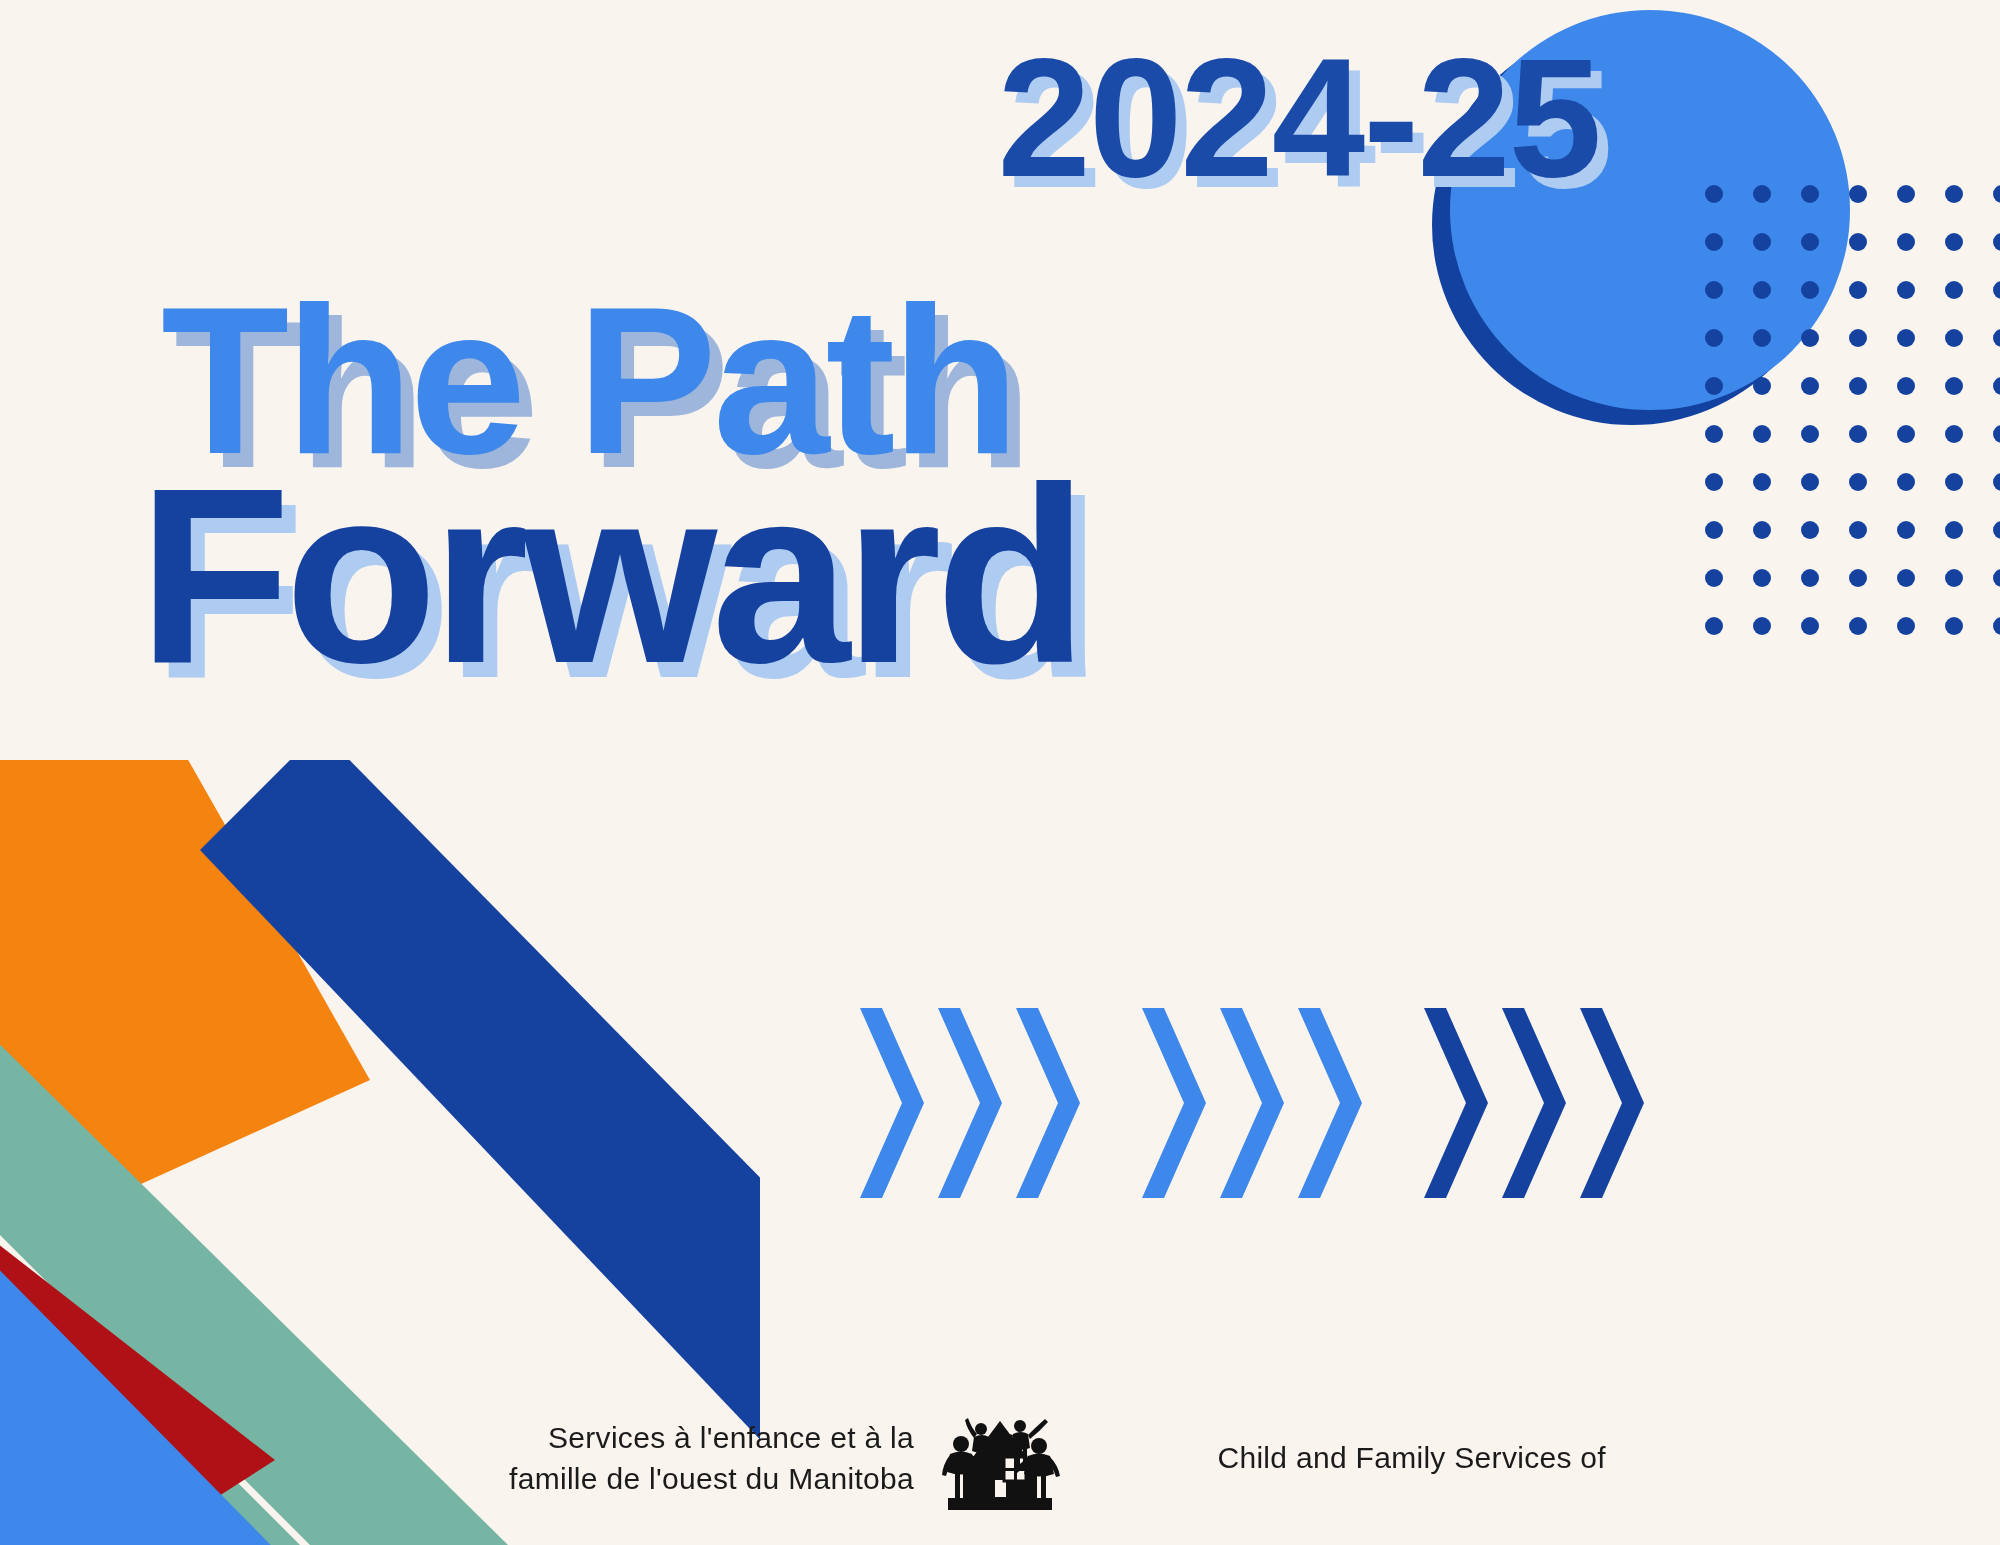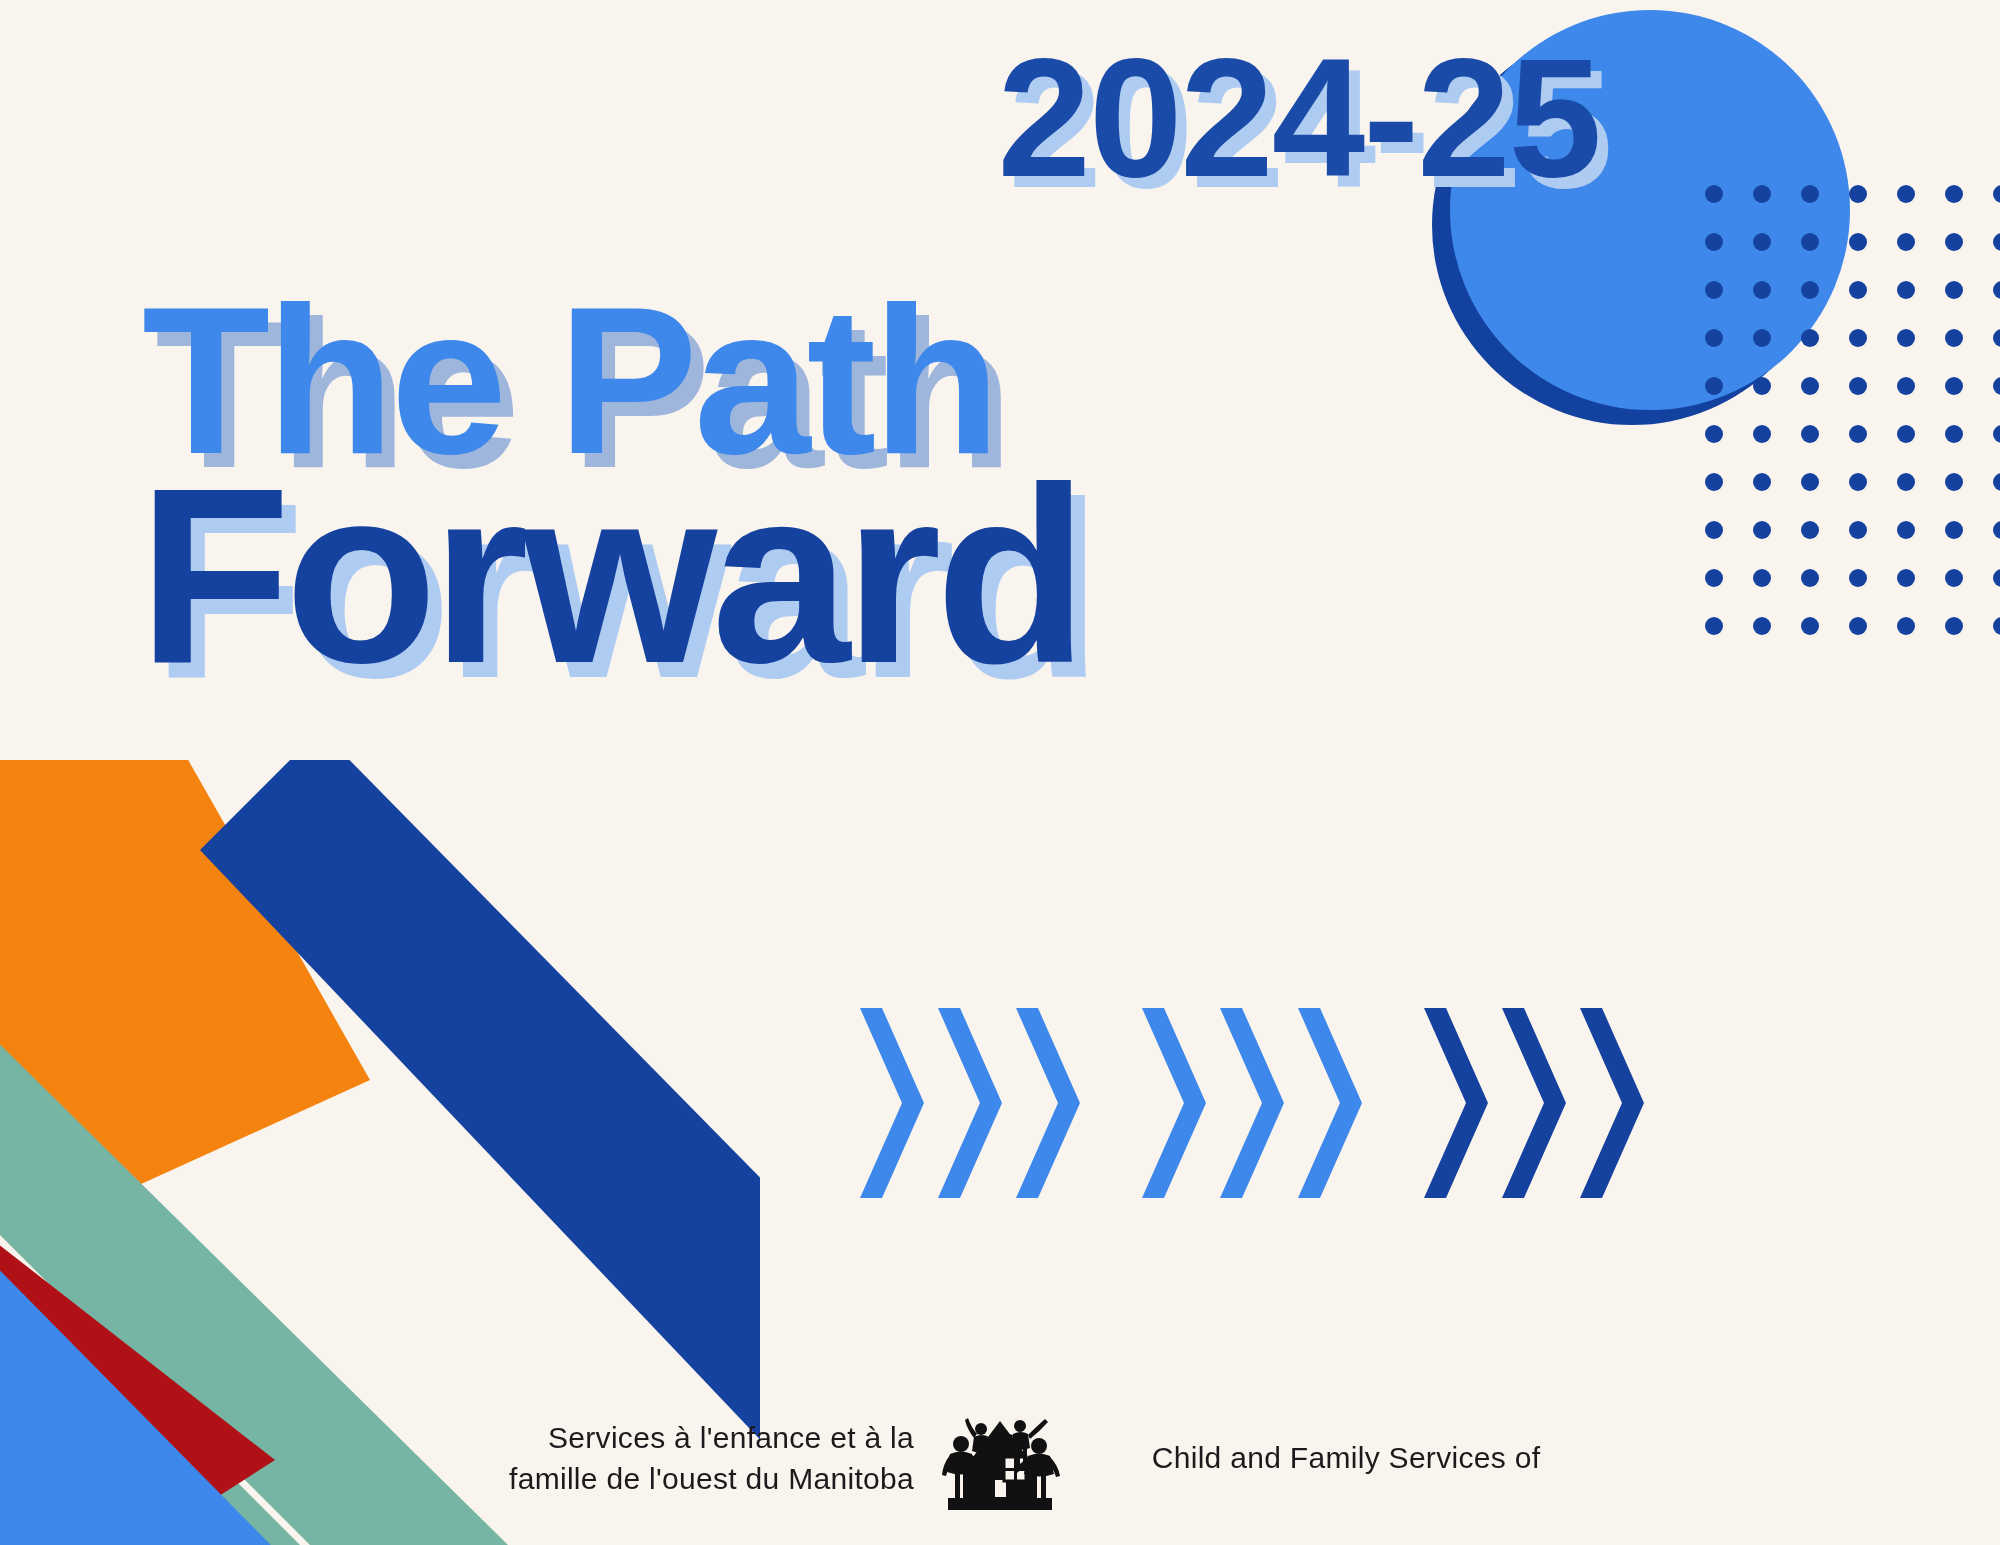--- a/index.html
+++ b/index.html
@@ -51,21 +51,21 @@
   }
   .title-wrap{
     position:absolute; left:138px; top:282px; z-index:6;
   }
   .title-line1{
     font-family:"Liberation Sans", sans-serif;
     font-size:210px; font-weight:bold; letter-spacing:-4px;
     color:#3d88ea;
     text-shadow:13px 14px 0 #9eb6db;
     line-height:0.94;
-    margin:0 0 0 4px;
+    margin:0 0 0 23px;
   }
   .title-line2{
     font-family:"Liberation Sans", sans-serif;
     font-size:250px; font-weight:bold; letter-spacing:-6px;
     color:#15429f;
     text-shadow:14px 15px 0 #aecbf2;
     line-height:0.92;
     margin:-18px 14px 0 0;
   }
 
@@ -101,21 +101,21 @@
     line-height:1.38; letter-spacing:0.3px;
     width:520px;
   }
   .footer-logo{
     width:120px;height:118px; margin:0 26px 0 26px;
     flex:0 0 auto;
   }
   .footer-logo svg{display:block;}
   .footer-en{
     font-family:"Liberation Sans", sans-serif;
-    font-size:30px; color:#1b1b1b; text-align:center;
+    font-size:30px; color:#1b1b1b; text-align:right;
     line-height:1.38; letter-spacing:0.3px;
     width:520px;
   }
 </style>
 </head>
 <body>
 
 <div id="poster">
 
   <div class="geo">

